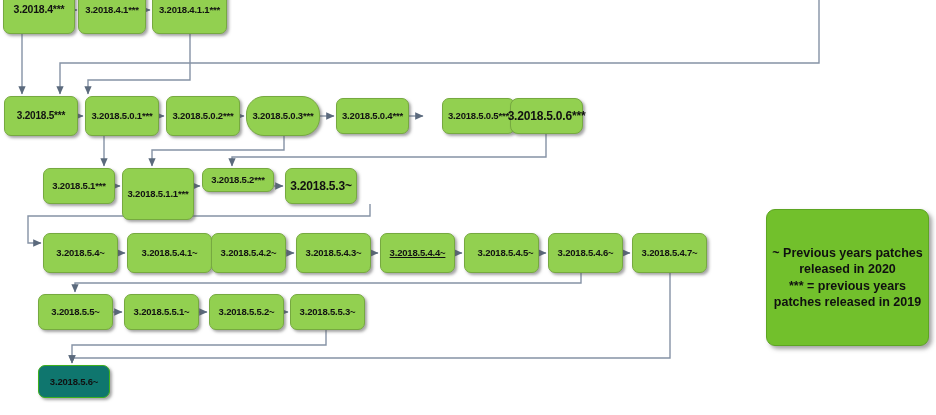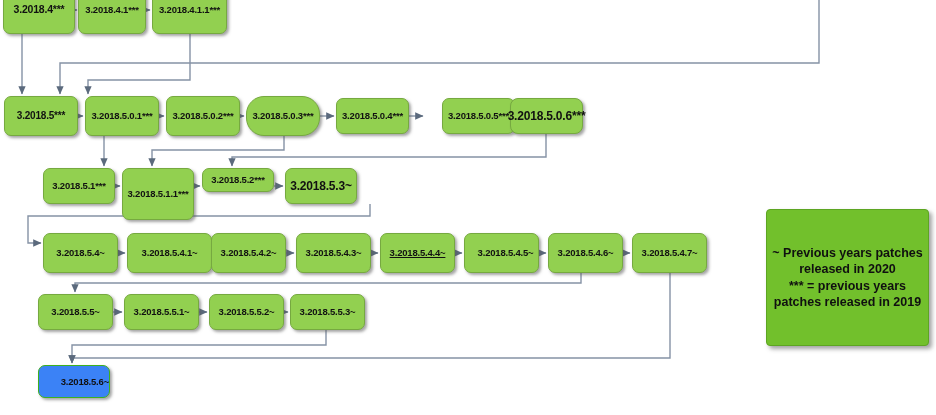--- a/index.html
+++ b/index.html
@@ -42,34 +42,33 @@
     font-weight: bold;
     letter-spacing: -0.2px;
     z-index: 3;
   }
   .node-label {
     display: block;
     line-height: 1.05;
     white-space: nowrap;
   }
   .node.bright {
-    background: #3b82f6;
+    background: #0f766e;
     border-color: #3fb01e;
-    justify-content: flex-end;
   }
   .node.clipped-top {
     border-top-left-radius: 0;
     border-top-right-radius: 0;
   }
   #legend {
     position: absolute;
     box-sizing: border-box;
     background: #72c02c;
     border: 1px solid #5da522;
-    border-radius: 4px;
+    border-radius: 9px;
     box-shadow: 3px 3px 4px rgba(90,90,90,0.55);
     display: flex;
     align-items: center;
     justify-content: center;
     z-index: 3;
     padding: 6px 8px;
   }
   #legend .legend-text {
     text-align: center;
     color: #101010;

